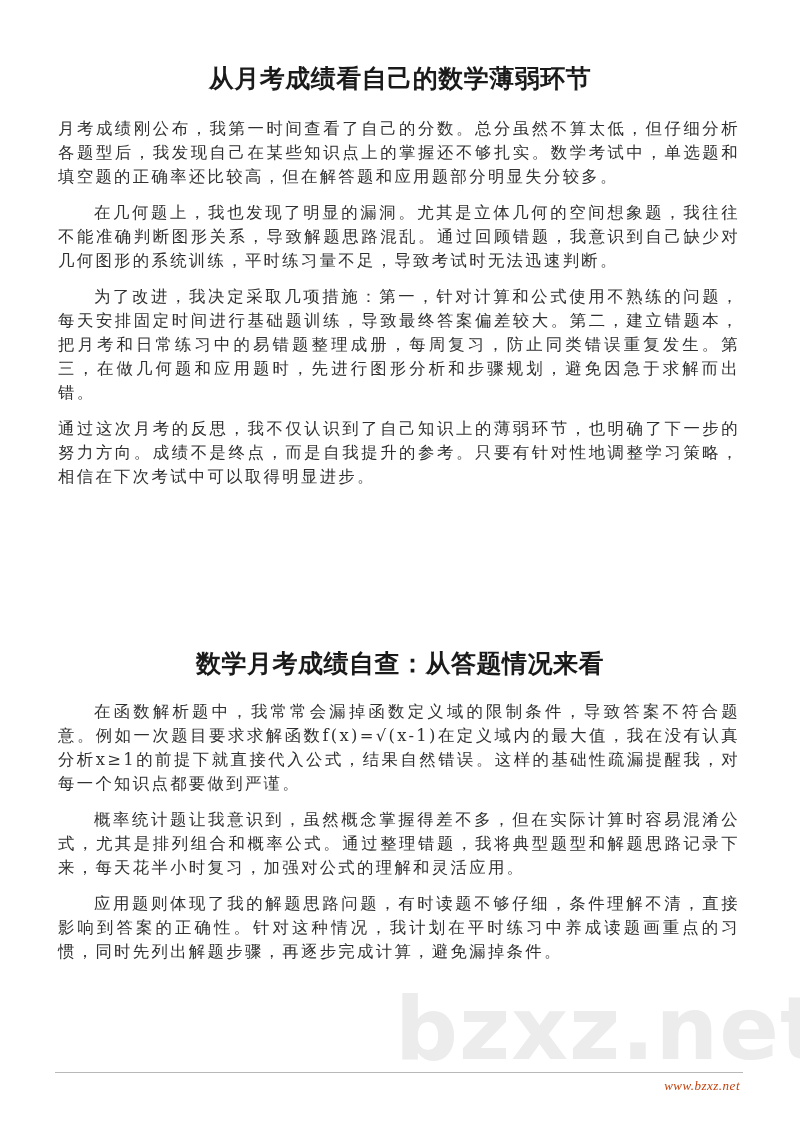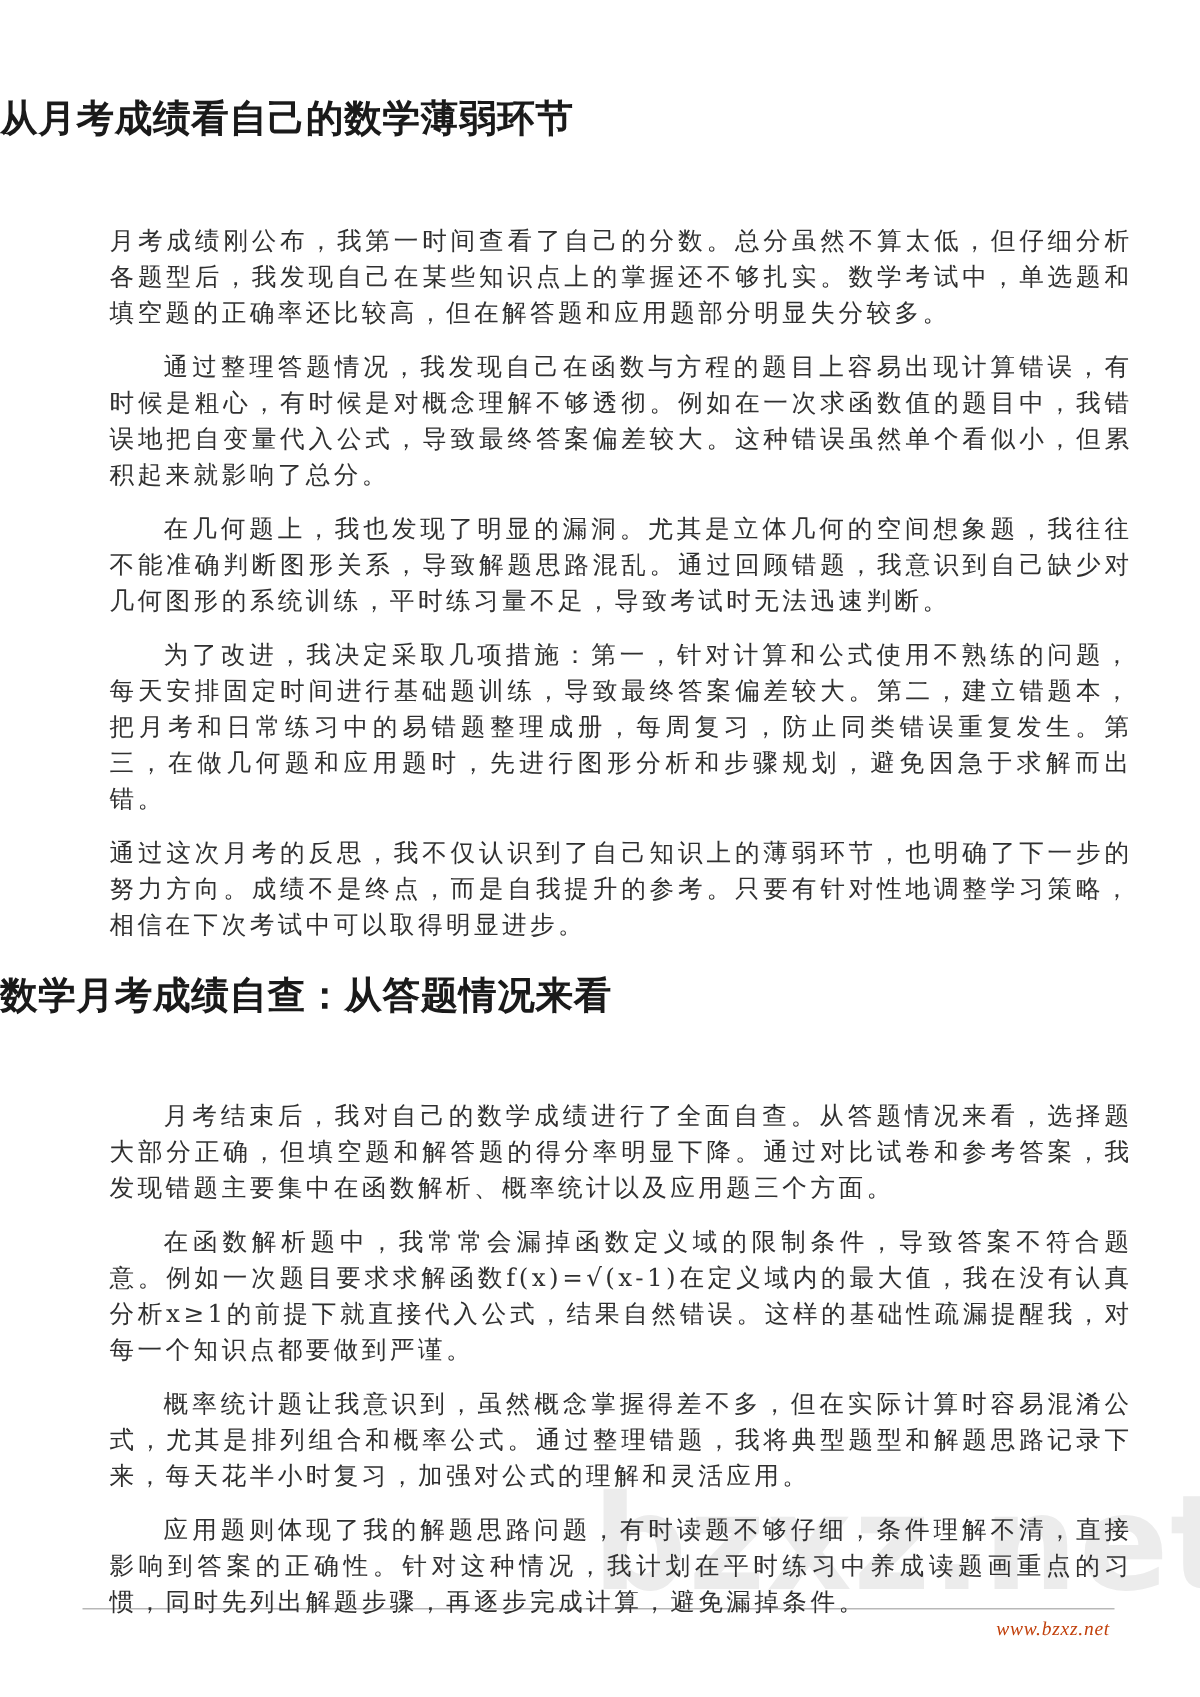--- a/index.html
+++ b/index.html
@@ -1,22 +1,22 @@
 <!DOCTYPE html>
 <html><head>
 <meta charset="utf-8">
 <style>
   html, body { margin: 0; padding: 0; background: #ffffff; }
   body { width: 800px; height: 1131px; position: relative; overflow: hidden;
          font-family: "DejaVu Serif", "Liberation Serif", serif; color: #2a2a2a; }
   .page { position: absolute; left: 0; top: 0; width: 800px; height: 1131px; }
-  .title { position: absolute; left: 0; width: 800px; 
+  .title { position: absolute; left: 0; width: 800px; text-align: center;
            font-family: "DejaVu Sans", "Liberation Sans", sans-serif;
            font-weight: bold; font-size: 25px; color: #1a1a1a; letter-spacing: 0.5px; margin: 0; }
-  .body-block { position: absolute; left: 73px; width: 682px; margin-top: 32px; }
+  .body-block { position: absolute; left: 58px; width: 682px; }
   .para { margin: 0 0 12px 0; font-size: 16.4px; line-height: 24px; text-align: justify;
           letter-spacing: 2.3px; color: #303030; }
   .para.indent { text-indent: 2.2em; }
   .watermark { position: absolute; left: 395px; top: 985px; font-family: "DejaVu Sans", "Liberation Sans", sans-serif;
                font-weight: bold; font-size: 88px; color: #ececec; letter-spacing: 1px; line-height: 1; z-index: 0; }
   .content { position: relative; z-index: 1; }
   .footer-rule { position: absolute; left: 55px; top: 1072px; width: 688px; height: 0; border-top: 1.5px solid #b8b8b8; }
   .footer-text { position: absolute; right: 60px; top: 1078px; font-family: "Liberation Serif", serif;
                  font-style: italic; font-size: 13px; color: #c2410c; letter-spacing: 0.5px; }
 </style>
@@ -26,30 +26,28 @@
 <div class="page">
 
   <div class="watermark">bzxz.net</div>
 
   <div class="content">
 
     <h1 class="title" style="top:62px;">从月考成绩看自己的数学薄弱环节</h1>
 
     <div class="body-block" style="top:117px;">
       <p class="para">月考成绩刚公布，我第一时间查看了自己的分数。总分虽然不算太低，但仔细分析各题型后，我发现自己在某些知识点上的掌握还不够扎实。数学考试中，单选题和填空题的正确率还比较高，但在解答题和应用题部分明显失分较多。</p>
-      <p class="para indent">通过整理答题情况，我发现自己在函数与方程的题目上容易出现计算错误，有时候是粗心，有时候是对概念理解不够透彻。例如在一次求函数值的题目中，我错误地把自变量代入公式，导致最终答案偏差较大。这种错误虽然单个看似小，但累积起来就影响了总分。</p>
       <p class="para indent">在几何题上，我也发现了明显的漏洞。尤其是立体几何的空间想象题，我往往不能准确判断图形关系，导致解题思路混乱。通过回顾错题，我意识到自己缺少对几何图形的系统训练，平时练习量不足，导致考试时无法迅速判断。</p>
       <p class="para indent">为了改进，我决定采取几项措施：第一，针对计算和公式使用不熟练的问题，每天安排固定时间进行基础题训练，导致最终答案偏差较大。第二，建立错题本，把月考和日常练习中的易错题整理成册，每周复习，防止同类错误重复发生。第三，在做几何题和应用题时，先进行图形分析和步骤规划，避免因急于求解而出错。</p>
       <p class="para">通过这次月考的反思，我不仅认识到了自己知识上的薄弱环节，也明确了下一步的努力方向。成绩不是终点，而是自我提升的参考。只要有针对性地调整学习策略，相信在下次考试中可以取得明显进步。</p>
     </div>
 
     <h1 class="title" style="top:647px;">数学月考成绩自查：从答题情况来看</h1>
 
     <div class="body-block" style="top:700px;">
-      <p class="para indent">月考结束后，我对自己的数学成绩进行了全面自查。从答题情况来看，选择题大部分正确，但填空题和解答题的得分率明显下降。通过对比试卷和参考答案，我发现错题主要集中在函数解析、概率统计以及应用题三个方面。</p>
       <p class="para indent">在函数解析题中，我常常会漏掉函数定义域的限制条件，导致答案不符合题意。例如一次题目要求求解函数f(x)=√(x-1)在定义域内的最大值，我在没有认真分析x≥1的前提下就直接代入公式，结果自然错误。这样的基础性疏漏提醒我，对每一个知识点都要做到严谨。</p>
       <p class="para indent">概率统计题让我意识到，虽然概念掌握得差不多，但在实际计算时容易混淆公式，尤其是排列组合和概率公式。通过整理错题，我将典型题型和解题思路记录下来，每天花半小时复习，加强对公式的理解和灵活应用。</p>
       <p class="para indent">应用题则体现了我的解题思路问题，有时读题不够仔细，条件理解不清，直接影响到答案的正确性。针对这种情况，我计划在平时练习中养成读题画重点的习惯，同时先列出解题步骤，再逐步完成计算，避免漏掉条件。</p>
     </div>
 
   </div>
 
   <div class="footer-rule"></div>
   <div class="footer-text">www.bzxz.net</div>
 

